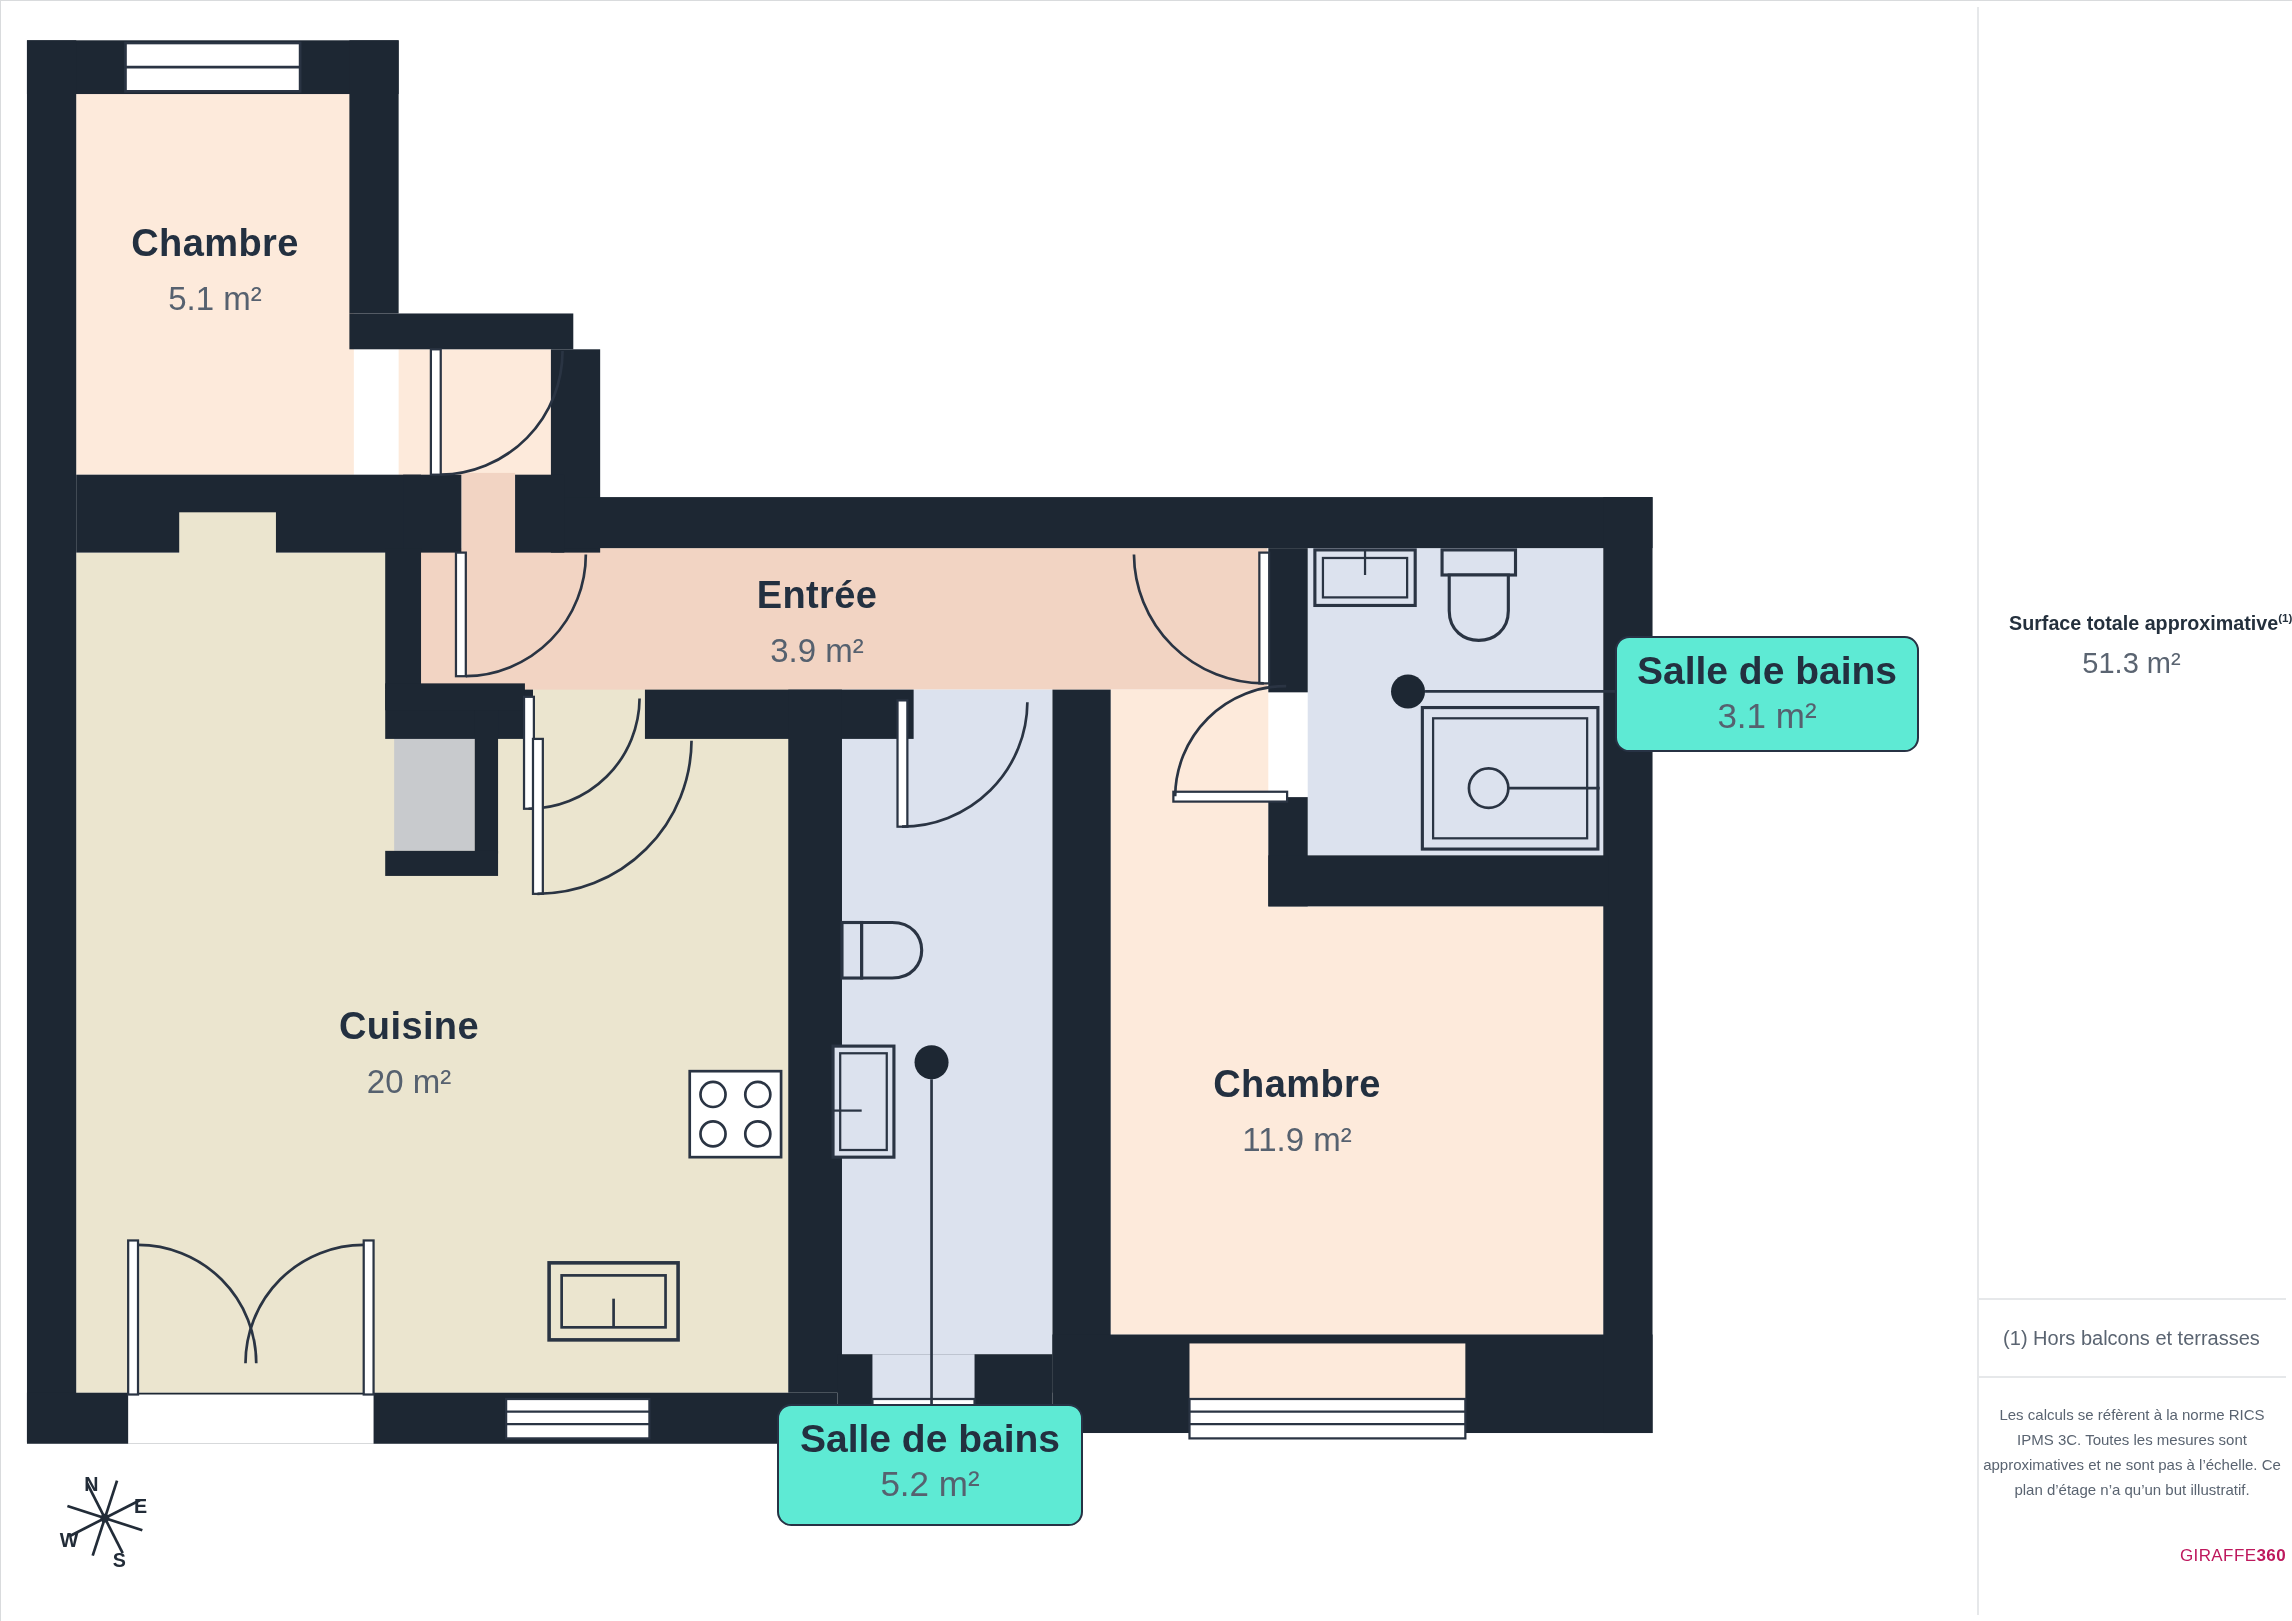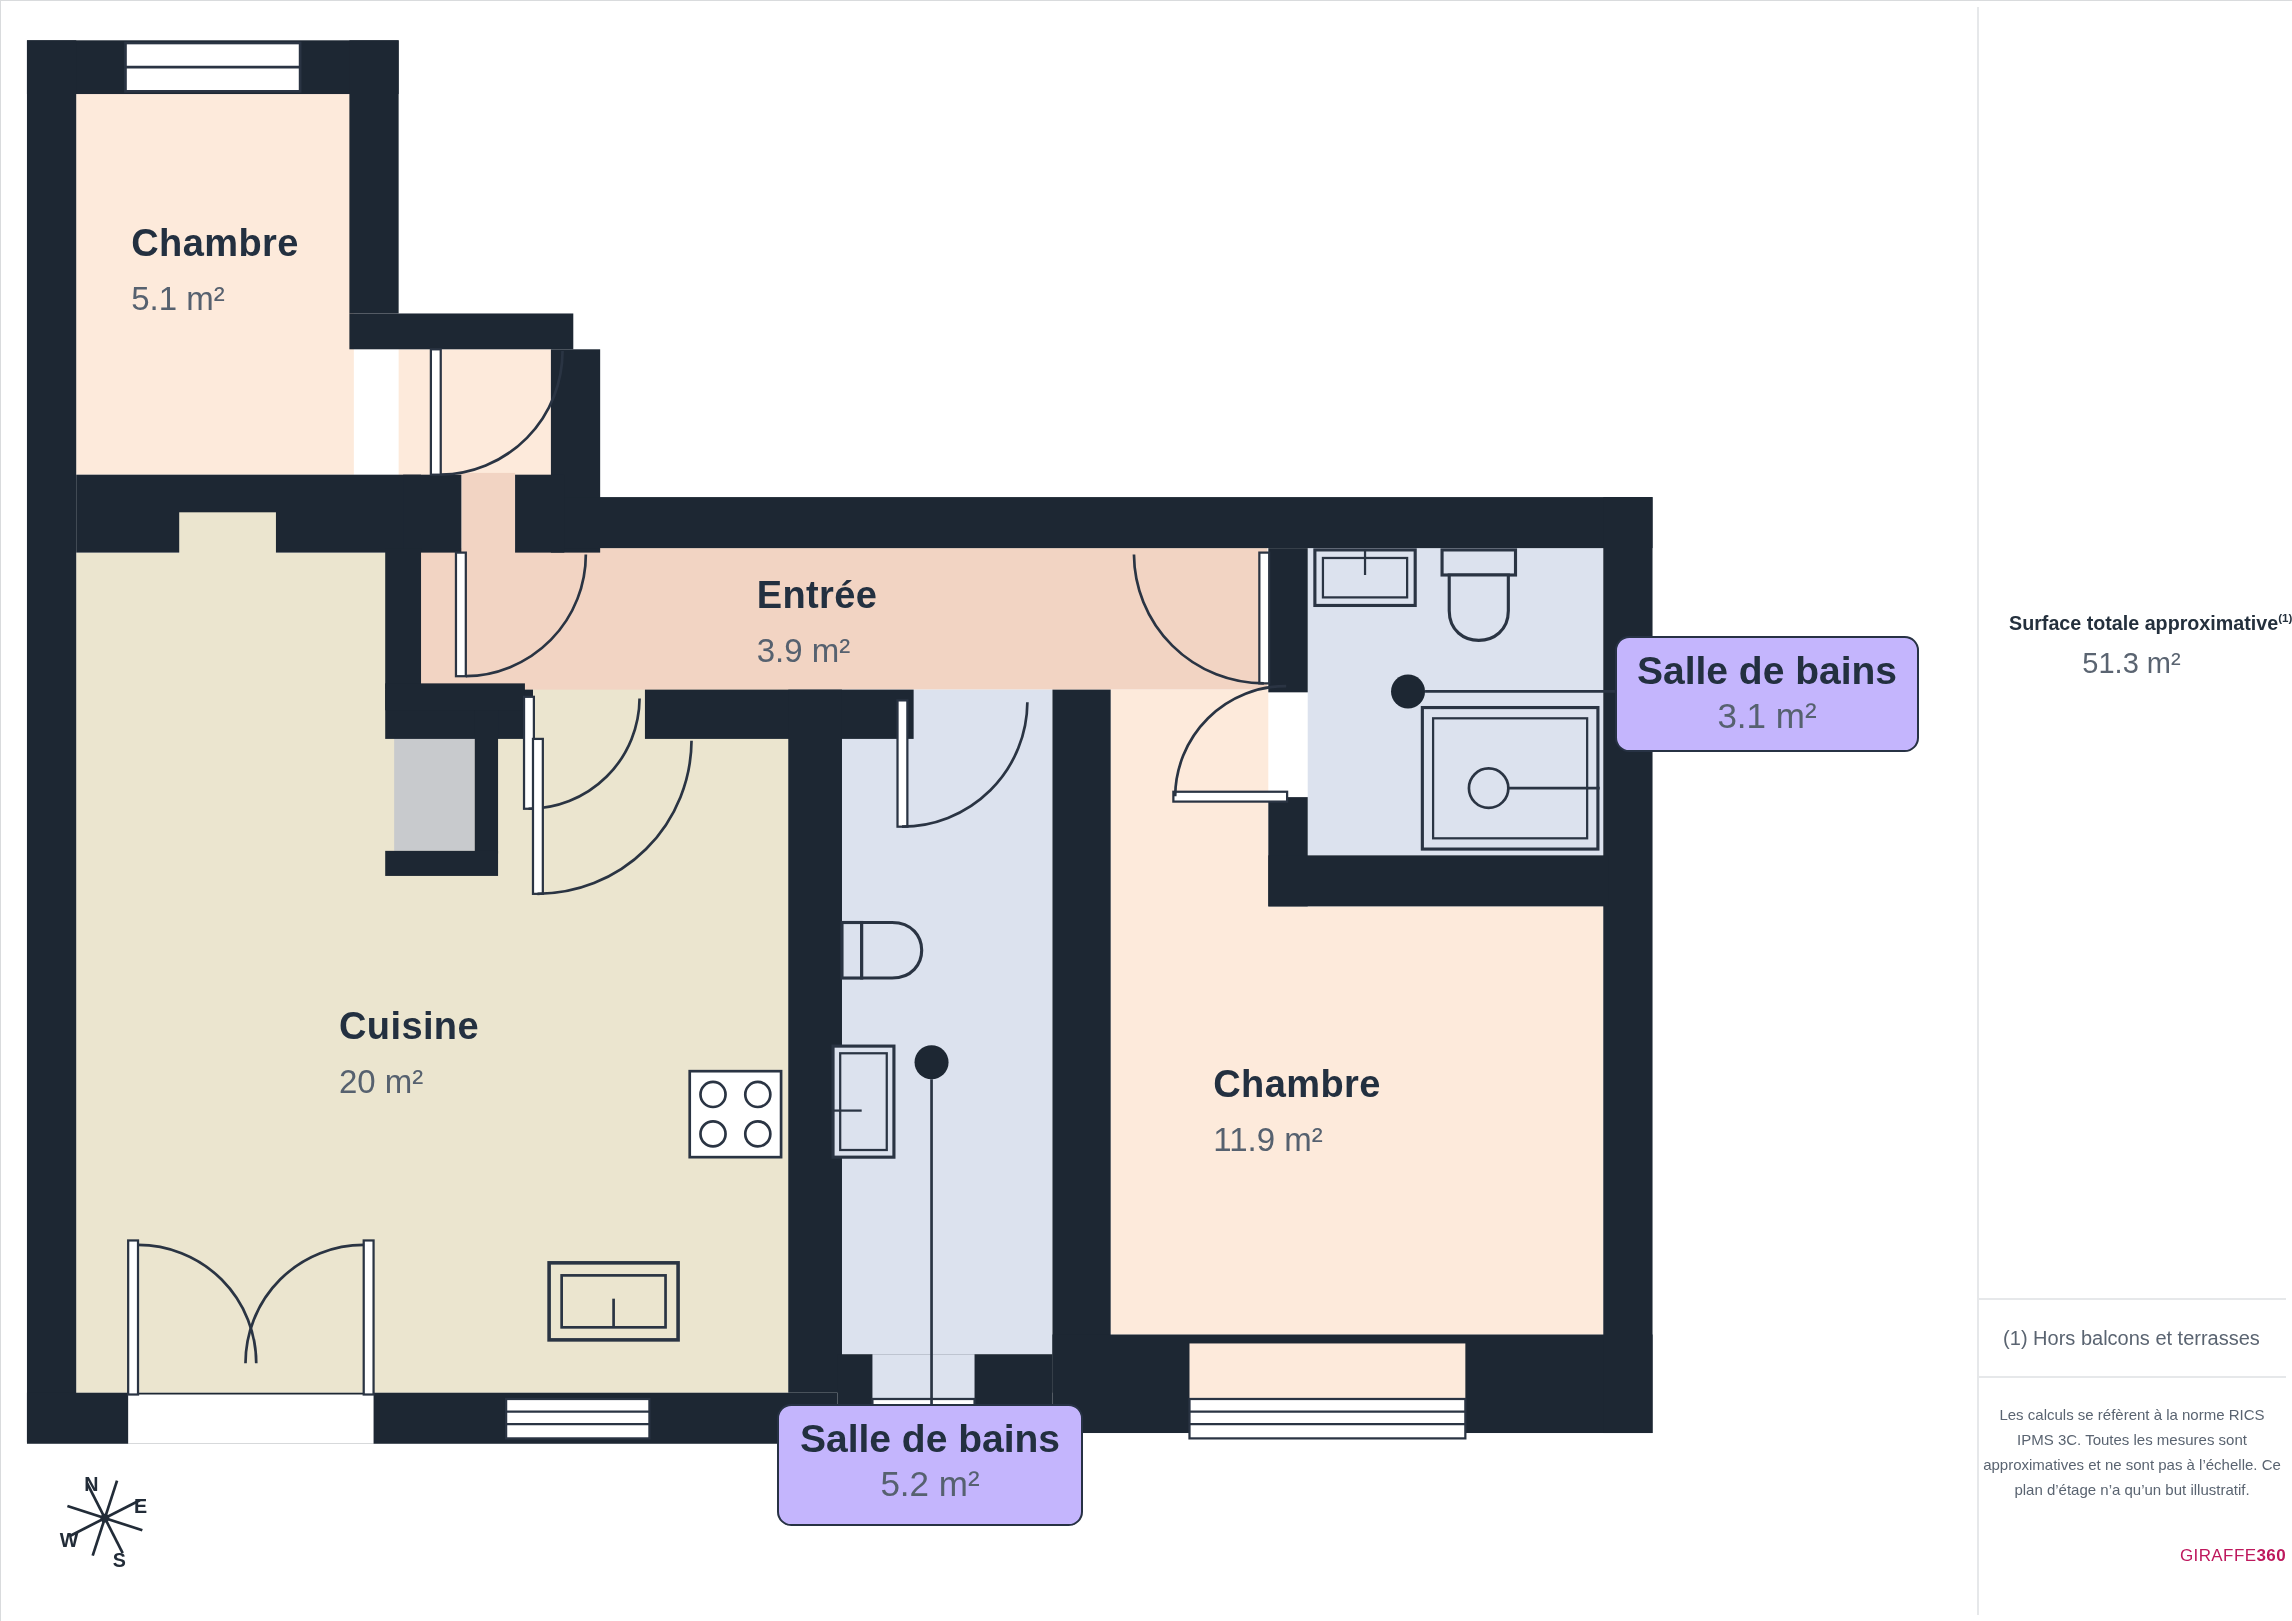--- a/index.html
+++ b/index.html
@@ -1,23 +1,23 @@
 <!DOCTYPE html>
 <html style="font-size:14.3px"><head>
 <meta charset="utf-8">
 <style>
   html,body{margin:0;padding:0;background:#ffffff;}
   .stage{position:relative;width:2293px;height:1622px;background:#ffffff;overflow:hidden;
          font-family:"Liberation Sans", sans-serif;}
   .frame{position:absolute;inset:0;border:1.8px solid #d9dbdd;pointer-events:none;}
   svg{position:absolute;left:0;top:0;}
-  .room-label{position:absolute;transform:translate(-50%,-50%);white-space:nowrap;}
+  .room-label{position:absolute;transform:translate(-50%,-50%);text-align:center;white-space:nowrap;}
   .rname{font-weight:700;font-size:38px;color:#233040;letter-spacing:0.4px;}
   .rarea{font-weight:400;font-size:33px;color:#56616f;margin-top:15px;}
-  .callout{position:absolute;background:#c4b5fd;border:2.7px solid #273244;border-radius:14.3px;
+  .callout{position:absolute;background:#5eead4;border:2.7px solid #273244;border-radius:14.3px;
            text-align:center;box-sizing:border-box;padding-top:10.7px;}
   .cname{font-weight:700;font-size:39px;color:#233040;}
   .carea{font-weight:400;font-size:35px;color:#56616f;margin-top:3.6px;}
   .v-div{position:absolute;left:1977px;top:7.2px;width:1.8px;height:1608px;background:#e6e8ea;}
   .h-div{position:absolute;width:307px;height:1.8px;background:#e6e8ea;left:1979px;}
   .surface{position:absolute;left:1977px;width:309px;top:611px;text-align:center;}
   .s-title{font-weight:700;font-size:19.7px;color:#24303d;white-space:nowrap;padding-left:32px;}
   .s-title sup{font-size:11.6px;}
   .s-value{font-weight:400;font-size:29px;color:#5a6471;margin-top:12.5px;}
   .footnote{position:absolute;left:1977px;width:309px;top:1327px;text-align:center;

